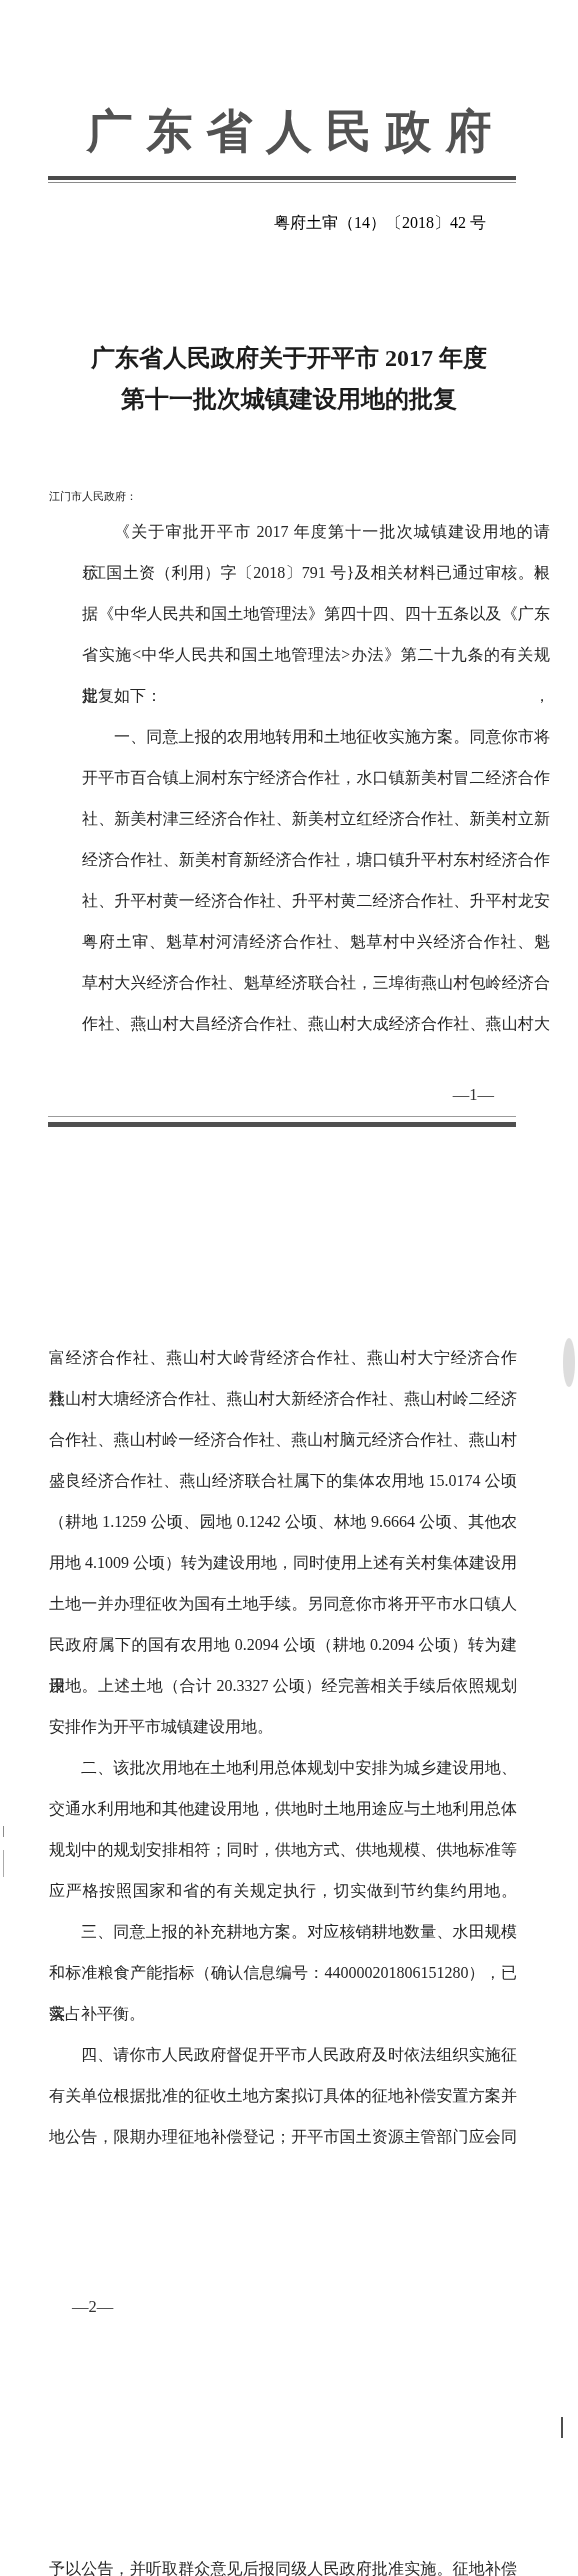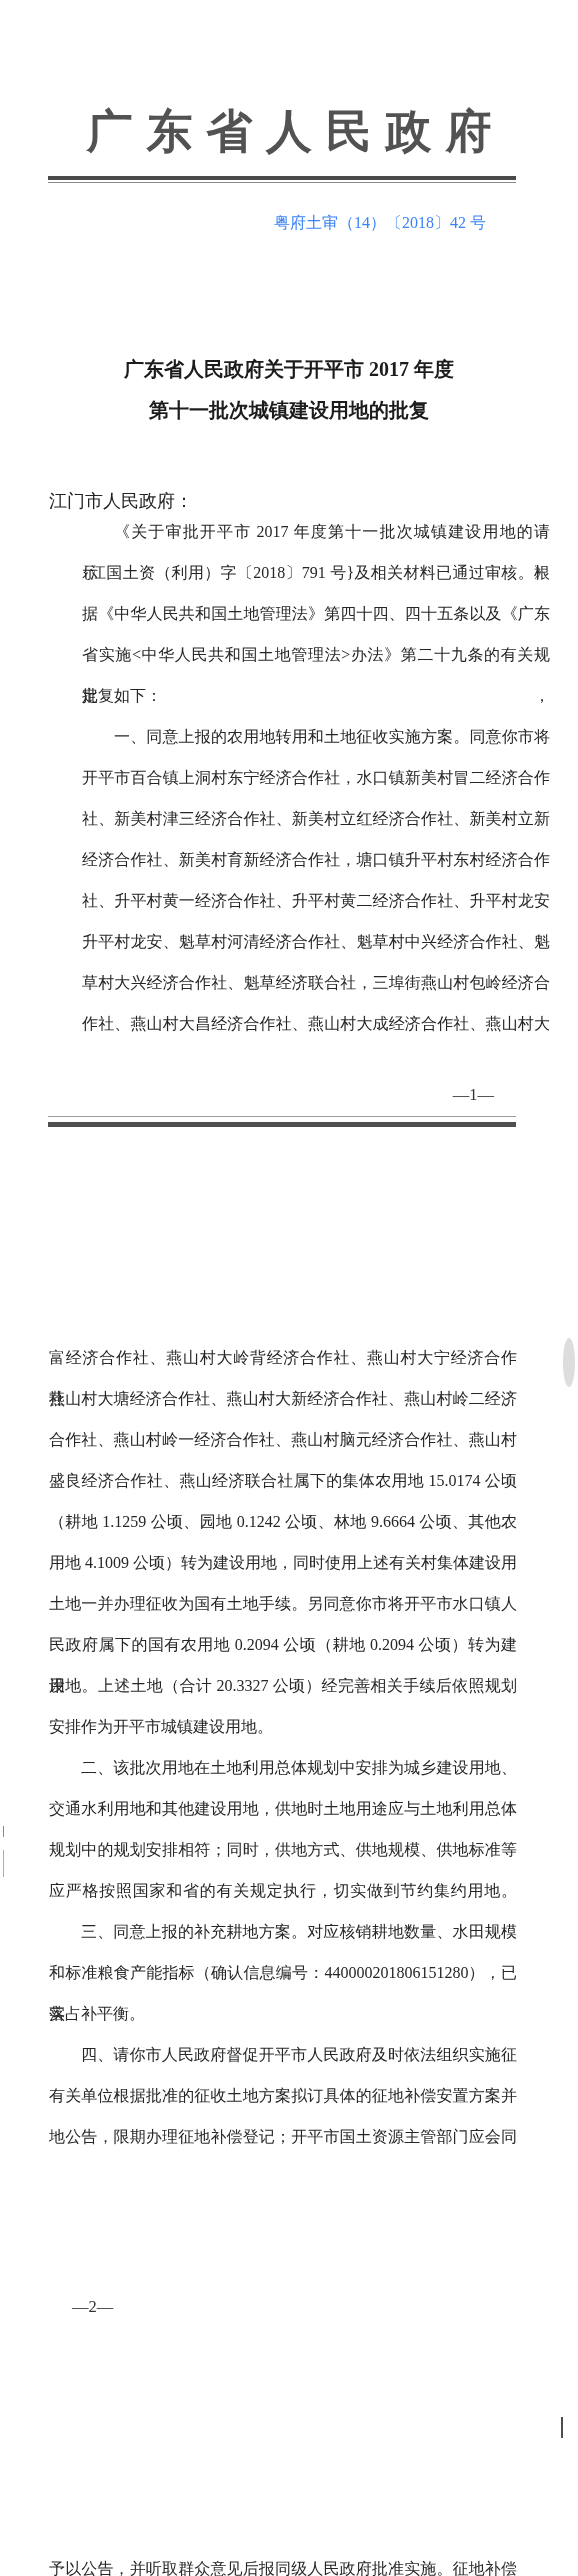--- a/index.html
+++ b/index.html
@@ -18,31 +18,31 @@
   .letterhead{
     top:101px;left:0;right:0;
     text-align:center;
     font-size:46px;font-weight:bold;
     color:#525252;
     letter-spacing:0.30em;text-indent:0.30em;
     white-space:nowrap;
   }
   .rule-thick{left:48px;top:176px;width:468px;height:3.6px;background:#4a4a4a;}
   .rule-thin{left:48px;top:182px;width:468px;height:1px;background:#8a8a8a;}
-  .docnum{top:213px;right:92px;font-size:16px;color:#3b82f6;white-space:nowrap;}
+  .docnum{top:213px;right:92px;font-size:16px;color:#000000;white-space:nowrap;}
 
   
   .title{
-    top:349px;left:0;right:0;
+    top:338px;left:0;right:0;
     text-align:center;
-    font-size:20px;font-weight:bold;line-height:41px;
+    font-size:24px;font-weight:bold;line-height:41px;
     color:#1c1c1c;
   }
 
-  .recipient{left:49px;top:489px;font-size:18px;color:#222;}
+  .recipient{left:49px;top:489px;font-size:11px;color:#222;}
 
   
   .body-block{left:49px;width:468px;}
   #p1body{top:511px;margin-left:33px;}
   #p2body{top:1337px;}
   #p3body{top:2548px;}
   .bl{
     height:41px;line-height:41px;
     font-size:16px;color:#262626;
     text-align:justify;text-align-last:justify;
@@ -85,21 +85,21 @@
       <div class="bl ind">《关于审批开平市 2017 年度第十一批次城镇建设用地的请示》</div>
       <div class="bl">{江国土资（利用）字〔2018〕791 号}及相关材料已通过审核。根</div>
       <div class="bl">据《中华人民共和国土地管理法》第四十四、四十五条以及《广东</div>
       <div class="bl">省实施&lt;中华人民共和国土地管理法&gt;办法》第二十九条的有关规定，</div>
       <div class="bl end">批复如下：</div>
       <div class="bl ind">一、同意上报的农用地转用和土地征收实施方案。同意你市将</div>
       <div class="bl">开平市百合镇上洞村东宁经济合作社，水口镇新美村冒二经济合作</div>
       <div class="bl">社、新美村津三经济合作社、新美村立红经济合作社、新美村立新</div>
       <div class="bl">经济合作社、新美村育新经济合作社，塘口镇升平村东村经济合作</div>
       <div class="bl">社、升平村黄一经济合作社、升平村黄二经济合作社、升平村龙安</div>
-      <div class="bl">升平村龙安、魁草村河清经济合作社、魁草村中兴经济合作社、魁</div>
+      <div class="bl">粤府土审、魁草村河清经济合作社、魁草村中兴经济合作社、魁</div>
       <div class="bl">草村大兴经济合作社、魁草经济联合社，三埠街燕山村包岭经济合</div>
       <div class="bl">作社、燕山村大昌经济合作社、燕山村大成经济合作社、燕山村大</div>
     </div>
 
   <div id="pn1" class="abs pagenum">—1—</div>
   <div class="abs sep-thin"></div>
   <div class="abs sep-thick"></div>
 
   <div id="p2body" class="abs body-block">
       <div class="bl">富经济合作社、燕山村大岭背经济合作社、燕山村大宁经济合作社、</div>

